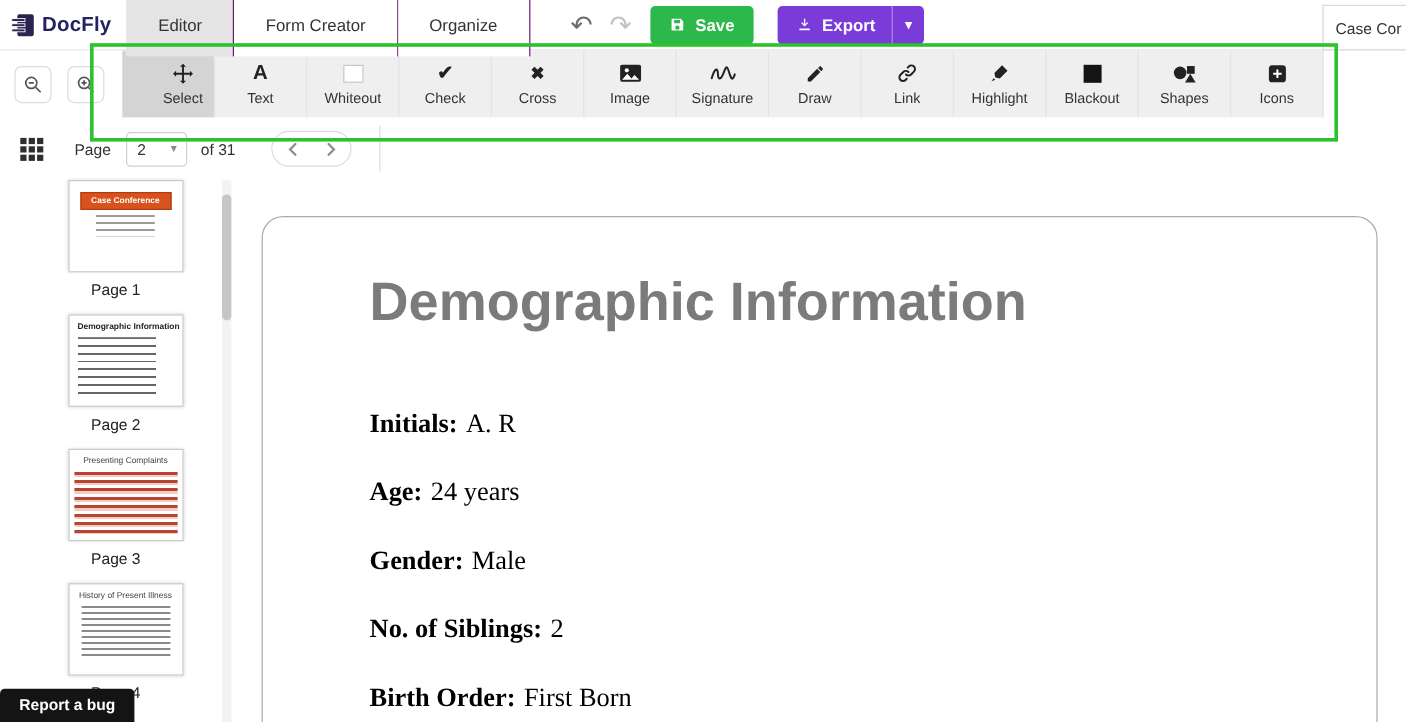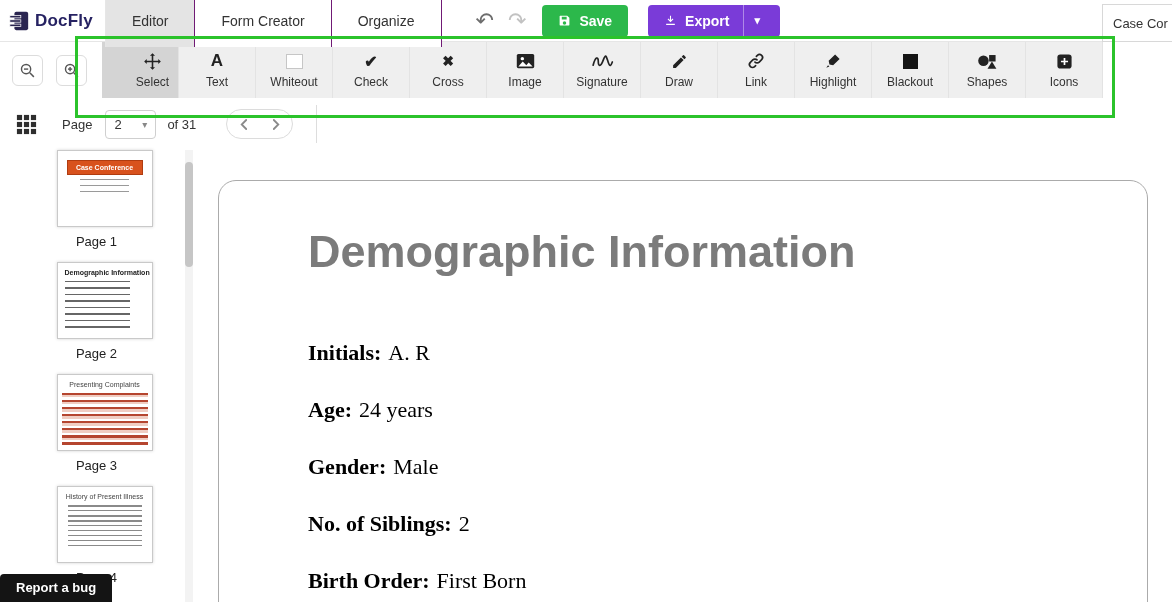--- a/index.html
+++ b/index.html
@@ -18,21 +18,21 @@
     font-size:14px; color:#333; border-right:1px solid #701a75; cursor:pointer; background:#fff; }
   .top-tab.first { border-left:1px solid #e6e6e6; }
   .top-tab.active { background:#e4e4e4; }
   .history { display:flex; align-items:center; gap:14px; margin-left:34px; }
   .hist-btn { font-size:22px; line-height:1; background:none; border:none; cursor:pointer; }
   .hist-btn.undo { color:#6d6d6d; }
   .hist-btn.redo { color:#c2c2c2; }
   .btn { display:flex; align-items:center; gap:8px; border:none; border-radius:4px;
     height:32px; padding:0 16px; font-size:14px; font-weight:bold; color:#fff; cursor:pointer; }
   .btn-save { background:#2cb84b; margin-left:16px; }
-  .btn-export { background:#7a3bd8; margin-left:20px; padding-right:20px;text-align:center; }
+  .btn-export { background:#7a3bd8; margin-left:20px; padding-right:10px;text-align:center; }
   .export-caret { border-left:1px solid rgba(255,255,255,.4); padding-left:10px; margin-left:6px;
     font-size:11px; display:flex; align-items:center; height:100%; }
   .file-tab { position:absolute; right:0; top:4px; height:38px; width:70px; background:#fff;
     border:1px solid #d8d8d8; border-right:none; display:flex; align-items:center;
     padding-left:10px; font-size:13px; white-space:nowrap; overflow:hidden; cursor:pointer; }
 
   
   .toolrow { position:absolute; top:42px; left:0; width:100%; height:56px; background:#fff;
     display:flex; align-items:center; }
   .zoombtns { display:flex; gap:13px; margin-left:12px; }

